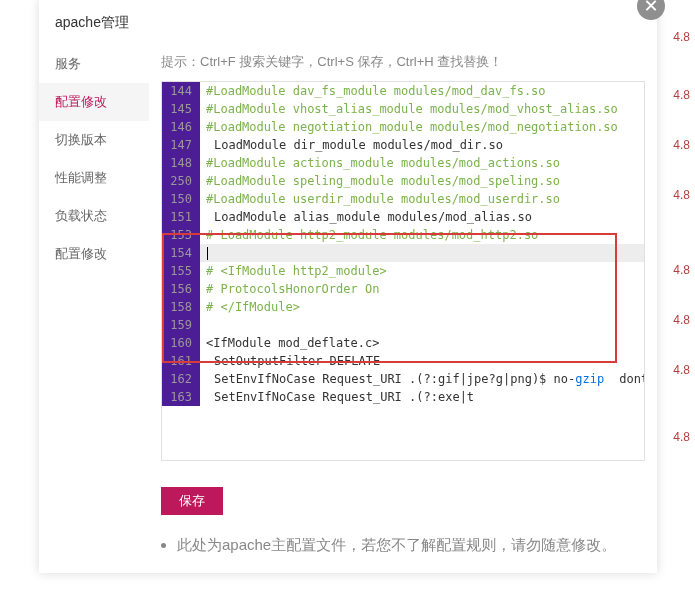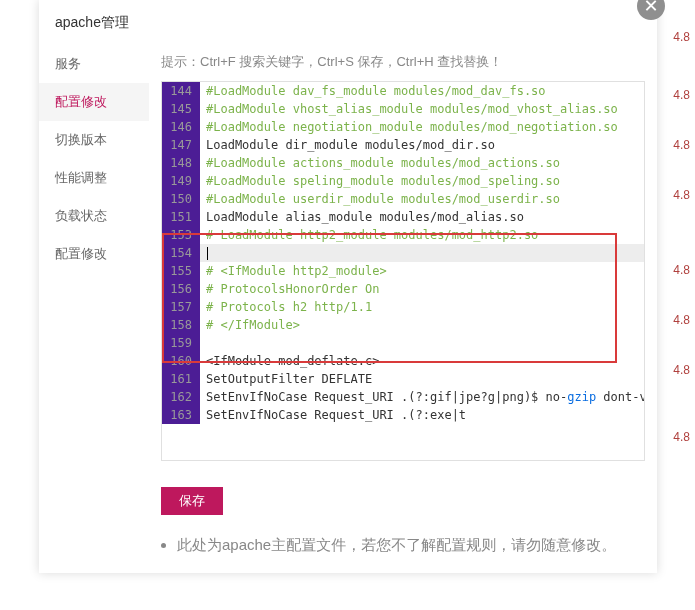--- a/index.html
+++ b/index.html
@@ -103,21 +103,21 @@
       user-select: none;
     }
     .editor-line .code {
       padding-left: 6px;
       flex: 1;
       overflow: hidden;
       text-overflow: clip;
     }
     .editor-line.current .code { background: #ededed; }
     .t-comment { color: #7cb34b; }
-    .t-plain { color: #333; }
+    .t-plain { color: #333; margin-left: 8px; }
     .t-tag { color: #333; }
     .t-kw { color: #0a6de0; }
     .cursor {
       display: inline-block;
       width: 1px;
       height: 13px;
       background: #000;
       vertical-align: middle;
       margin-left: 1px;
     }
@@ -194,21 +194,21 @@
               </div>
               <div class="editor-line">
                 <div class="gutter">147</div>
                 <div class="code"><span class="t-plain">LoadModule dir_module modules/mod_dir.so</span></div>
               </div>
               <div class="editor-line">
                 <div class="gutter">148</div>
                 <div class="code"><span class="t-comment">#LoadModule actions_module modules/mod_actions.so</span></div>
               </div>
               <div class="editor-line">
-                <div class="gutter">149</div>
+                <div class="gutter">250</div>
                 <div class="code"><span class="t-comment">#LoadModule speling_module modules/mod_speling.so</span></div>
               </div>
               <div class="editor-line">
                 <div class="gutter">150</div>
                 <div class="code"><span class="t-comment">#LoadModule userdir_module modules/mod_userdir.so</span></div>
               </div>
               <div class="editor-line">
                 <div class="gutter">151</div>
                 <div class="code"><span class="t-plain">LoadModule alias_module modules/mod_alias.so</span></div>
               </div>
@@ -222,24 +222,20 @@
               </div>
               <div class="editor-line">
                 <div class="gutter">155</div>
                 <div class="code"><span class="t-comment"># &lt;IfModule http2_module&gt;</span></div>
               </div>
               <div class="editor-line">
                 <div class="gutter">156</div>
                 <div class="code"><span class="t-comment"># ProtocolsHonorOrder On</span></div>
               </div>
               <div class="editor-line">
-                <div class="gutter">157</div>
-                <div class="code"><span class="t-comment"># Protocols h2 http/1.1</span></div>
-              </div>
-              <div class="editor-line">
                 <div class="gutter">158</div>
                 <div class="code"><span class="t-comment"># &lt;/IfModule&gt;</span></div>
               </div>
               <div class="editor-line">
                 <div class="gutter">159</div>
                 <div class="code"></div>
               </div>
               <div class="editor-line">
                 <div class="gutter">160</div>
                 <div class="code"><span class="t-tag">&lt;IfModule mod_deflate.c&gt;</span></div>

